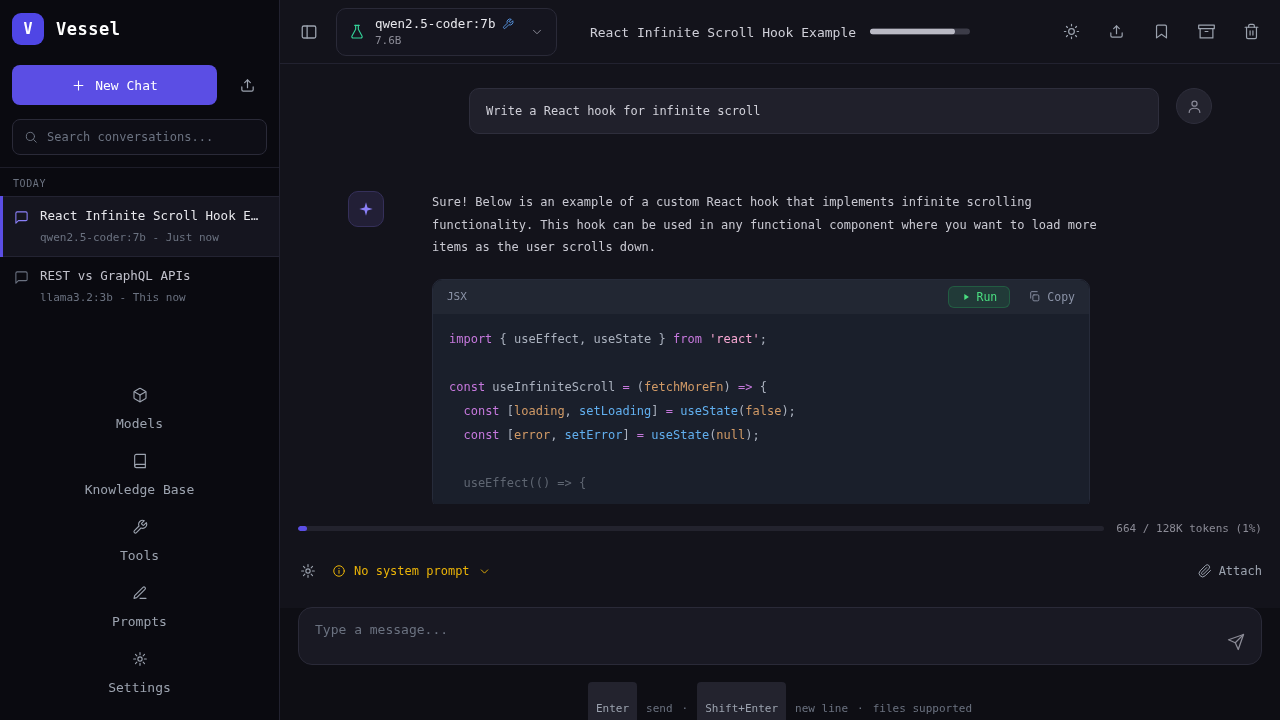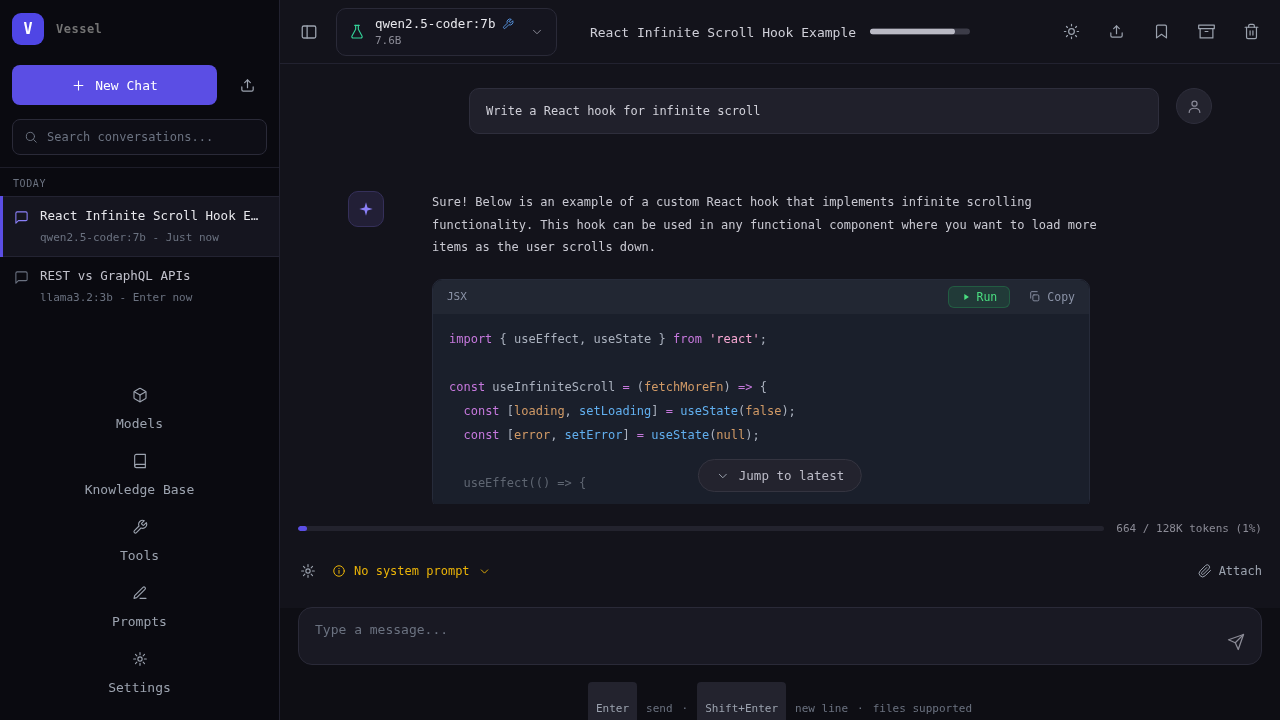--- a/index.html
+++ b/index.html
@@ -5,21 +5,21 @@
   * { margin:0; padding:0; box-sizing:border-box; }
   html,body { width:1280px; height:720px; overflow:hidden; background:#0e0e14; }
   body { font-family:"DejaVu Sans Mono","Liberation Mono",monospace; color:#d4d4dc; font-size:13px; }
   svg { display:block; }
   .ic { stroke:currentColor; fill:none; stroke-width:1.7; stroke-linecap:round; stroke-linejoin:round; }
 
   
   .sidebar { position:absolute; left:0; top:0; width:280px; height:720px; background:#0a0a10; border-right:1px solid #222230; display:flex; flex-direction:column; }
   .logo-row { display:flex; align-items:center; gap:12px; padding:13px 12px 12px; }
   .logo-mark { width:32px; height:32px; border-radius:9px; background:#4f46e5; color:#fff; display:grid; place-items:center; font-weight:bold; font-size:15px; }
-  .logo-text { font-size:12px; font-weight:bold; color:#737373; letter-spacing:0.5px; }
+  .logo-text { font-size:17px; font-weight:bold; color:#ffffff; letter-spacing:0.5px; }
   .newchat-row { display:flex; gap:10px; padding:8px 12px 0; }
   .new-chat-btn { flex:1; height:40px; background:#5b4ee4; border:none; border-radius:8px; color:#fff; display:flex; align-items:center; justify-content:center; gap:9px; font-family:inherit; font-size:13px; cursor:pointer; }
   .sq-btn { width:40px; height:40px; border-radius:8px; background:transparent; border:none; color:#9ca3af; display:grid; place-items:center; cursor:pointer; }
   .search-box { margin:14px 12px 12px; height:36px; border:1px solid #2a2a38; border-radius:8px; background:#0e0e16; display:flex; align-items:center; gap:9px; padding:8px 11px; color:#6b7280; }
   .search-box input { flex:1; background:transparent; border:none; outline:none; color:#d4d4dc; font-family:inherit; font-size:12px; }
   .search-box input::placeholder { color:#6b7280; }
   .conv-section { border-top:1px solid #1d1d29; }
   .section-label { padding:10px 13px 7px; font-size:10px; letter-spacing:0.6px; color:#6b7280; }
   .conv-item { position:relative; padding:11px 14px 12px; display:flex; gap:11px; align-items:flex-start; cursor:pointer; }
   .conv-item.active { background:#15151f; border-top:1px solid #232332; border-bottom:1px solid #232332; }
@@ -133,21 +133,21 @@
         <div class="conv-meta">qwen2.5-coder:7b - Just now</div>
       </div>
     </div>
 
     <div class="conv-item">
       <svg class="ic conv-icon" width="15" height="15" viewBox="0 0 24 24">
           <path d="M21 15a2 2 0 0 1-2 2H7l-4 4V5a2 2 0 0 1 2-2h14a2 2 0 0 1 2 2z"></path>
         </svg>
       <div class="conv-body">
         <div class="conv-title">REST vs GraphQL APIs</div>
-        <div class="conv-meta">llama3.2:3b - Enter now</div>
+        <div class="conv-meta">llama3.2:3b - This now</div>
       </div>
     </div>
   </div>
 
   <nav class="side-nav">
     <div class="nav-item">
       <svg class="ic" width="16" height="16" viewBox="0 0 24 24">
           <path d="M21 16V8a2 2 0 0 0-1-1.73l-7-4a2 2 0 0 0-2 0l-7 4A2 2 0 0 0 3 8v8a2 2 0 0 0 1 1.73l7 4a2 2 0 0 0 2 0l7-4A2 2 0 0 0 21 16z"></path>
           <path d="M3.3 7l8.7 5 8.7-5"></path>
           <path d="M12 22V12"></path>
@@ -304,26 +304,20 @@
                 <div class="code-line"><span class="tok-pl">  </span><span class="tok-kw">const</span><span class="tok-pl"> [</span><span class="tok-lit">error</span><span class="tok-pl">, </span><span class="tok-fn">setError</span><span class="tok-pl">] </span><span class="tok-op">=</span><span class="tok-pl"> </span><span class="tok-fn">useState</span><span class="tok-pl">(</span><span class="tok-lit">null</span><span class="tok-pl">);</span></div>
                 <div class="code-line">&nbsp;</div>
                 <div class="code-line"><span class="tok-dim">  useEffect(() =&gt; {</span></div>
               </div>
           </div>
         </div>
       </div>
 
     </div>
 
-    <button class="jump-pill">
-      <svg class="ic" width="14" height="14" viewBox="0 0 24 24">
-          <path d="M6 9l6 6 6-6"></path>
-        </svg>
-      <span>Jump to latest</span>
-    </button>
   </section>
 
   <section class="bottom-area">
     <div class="token-row">
       <div class="token-track">
           <div class="token-fill"></div>
         </div>
       <div class="token-label">664 / 128K tokens (1%)</div>
     </div>
 

